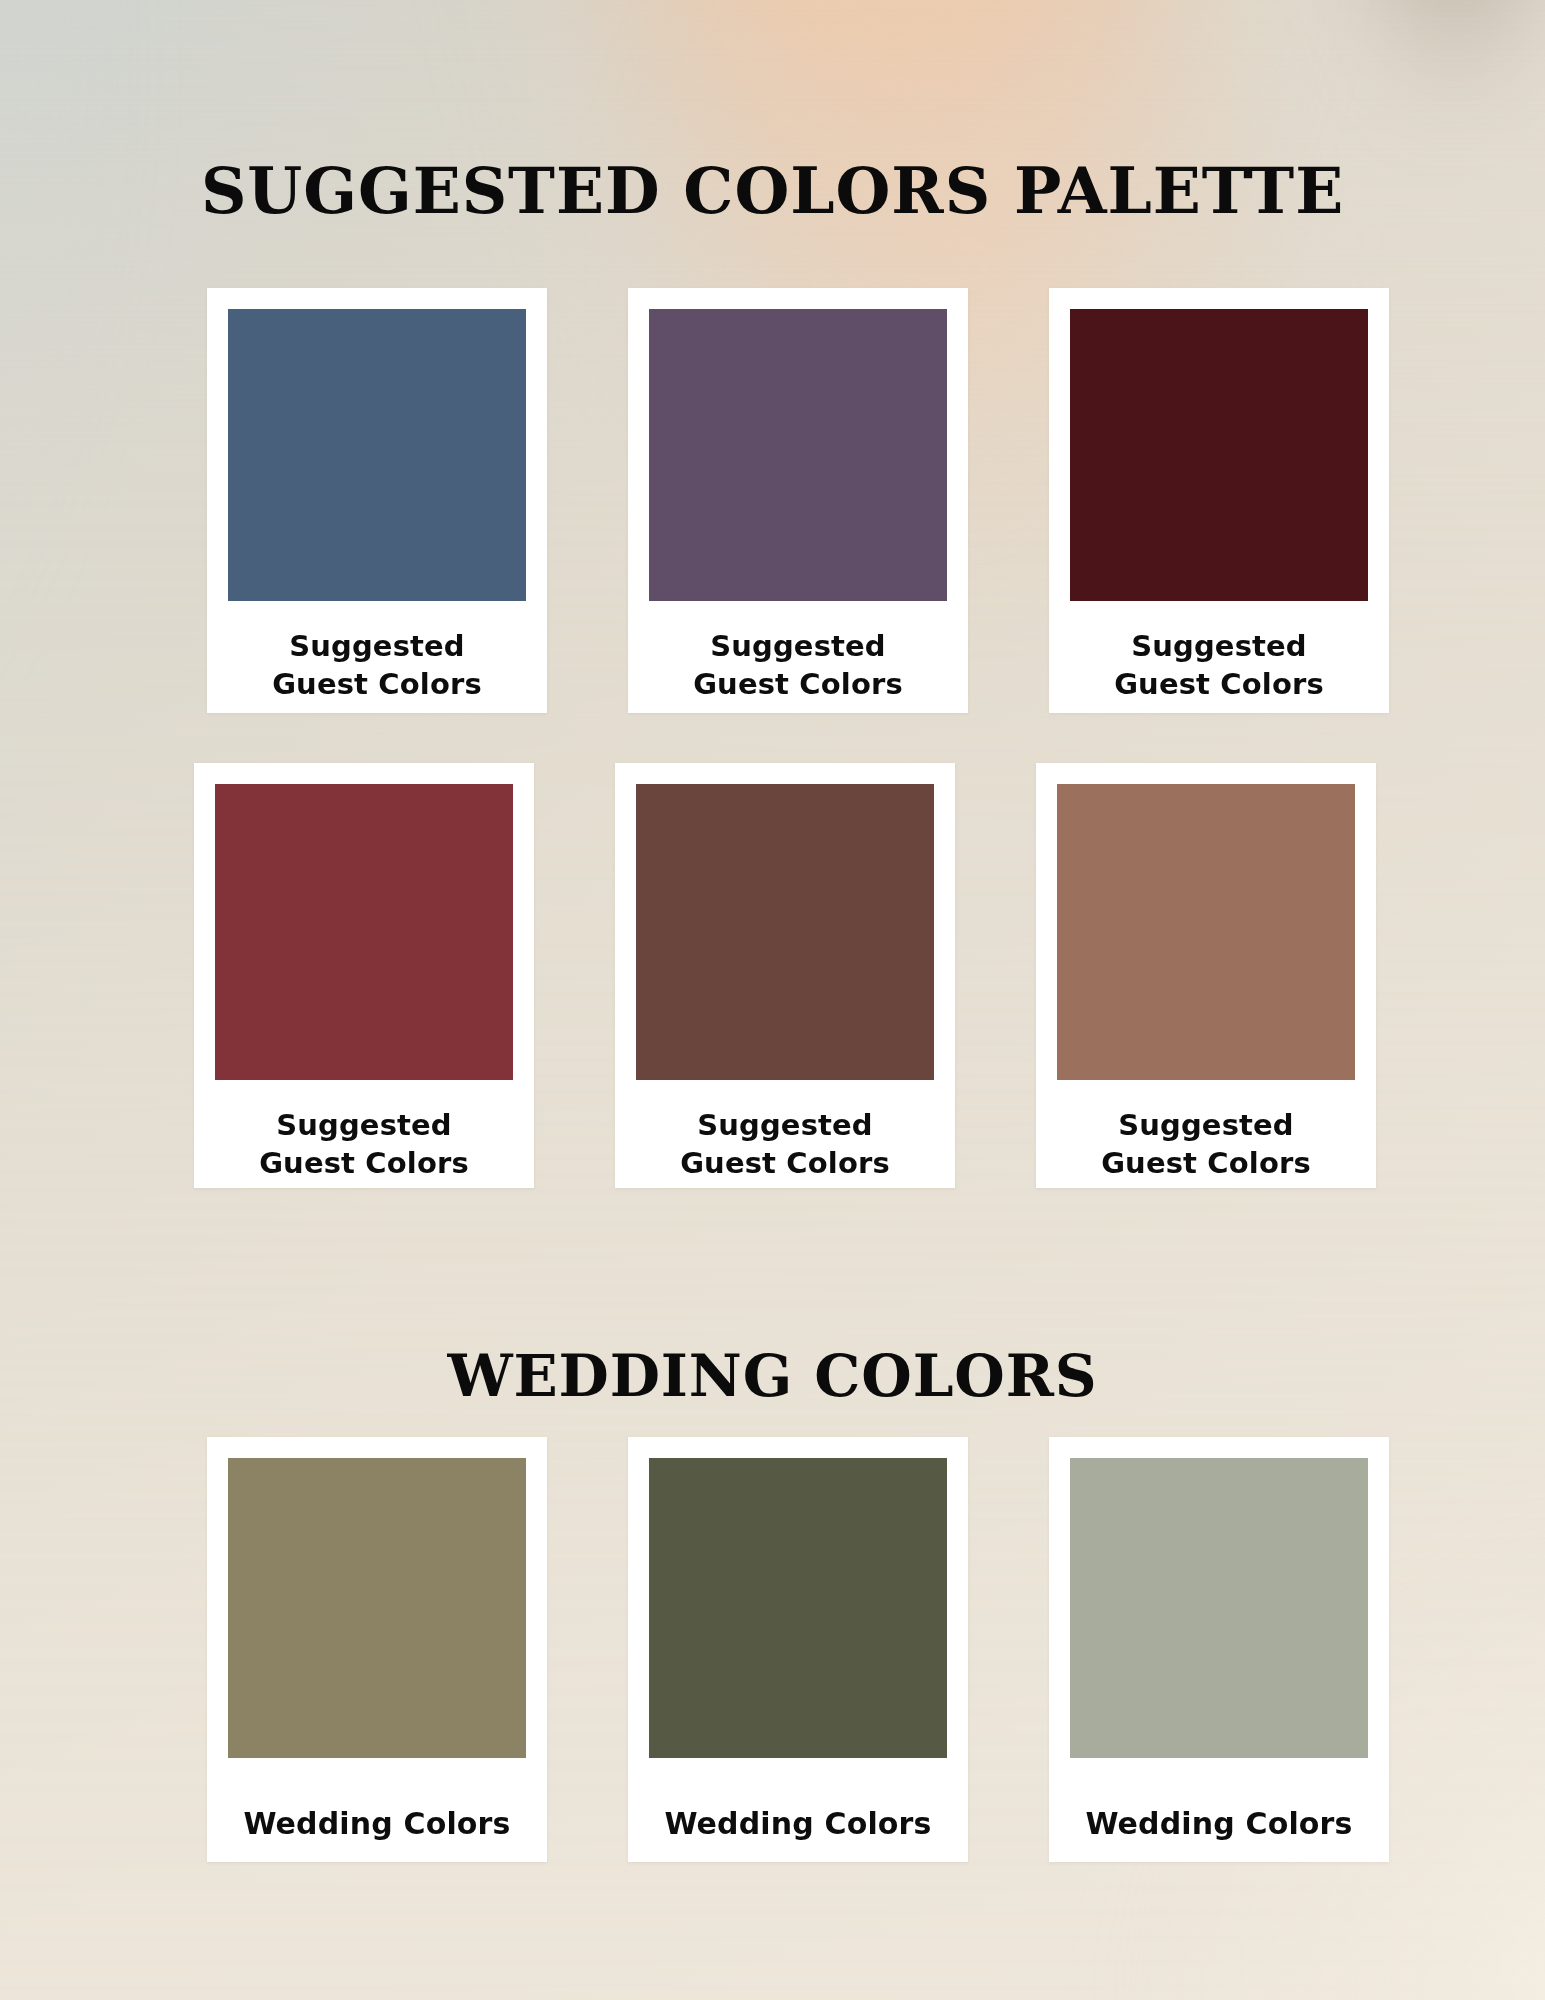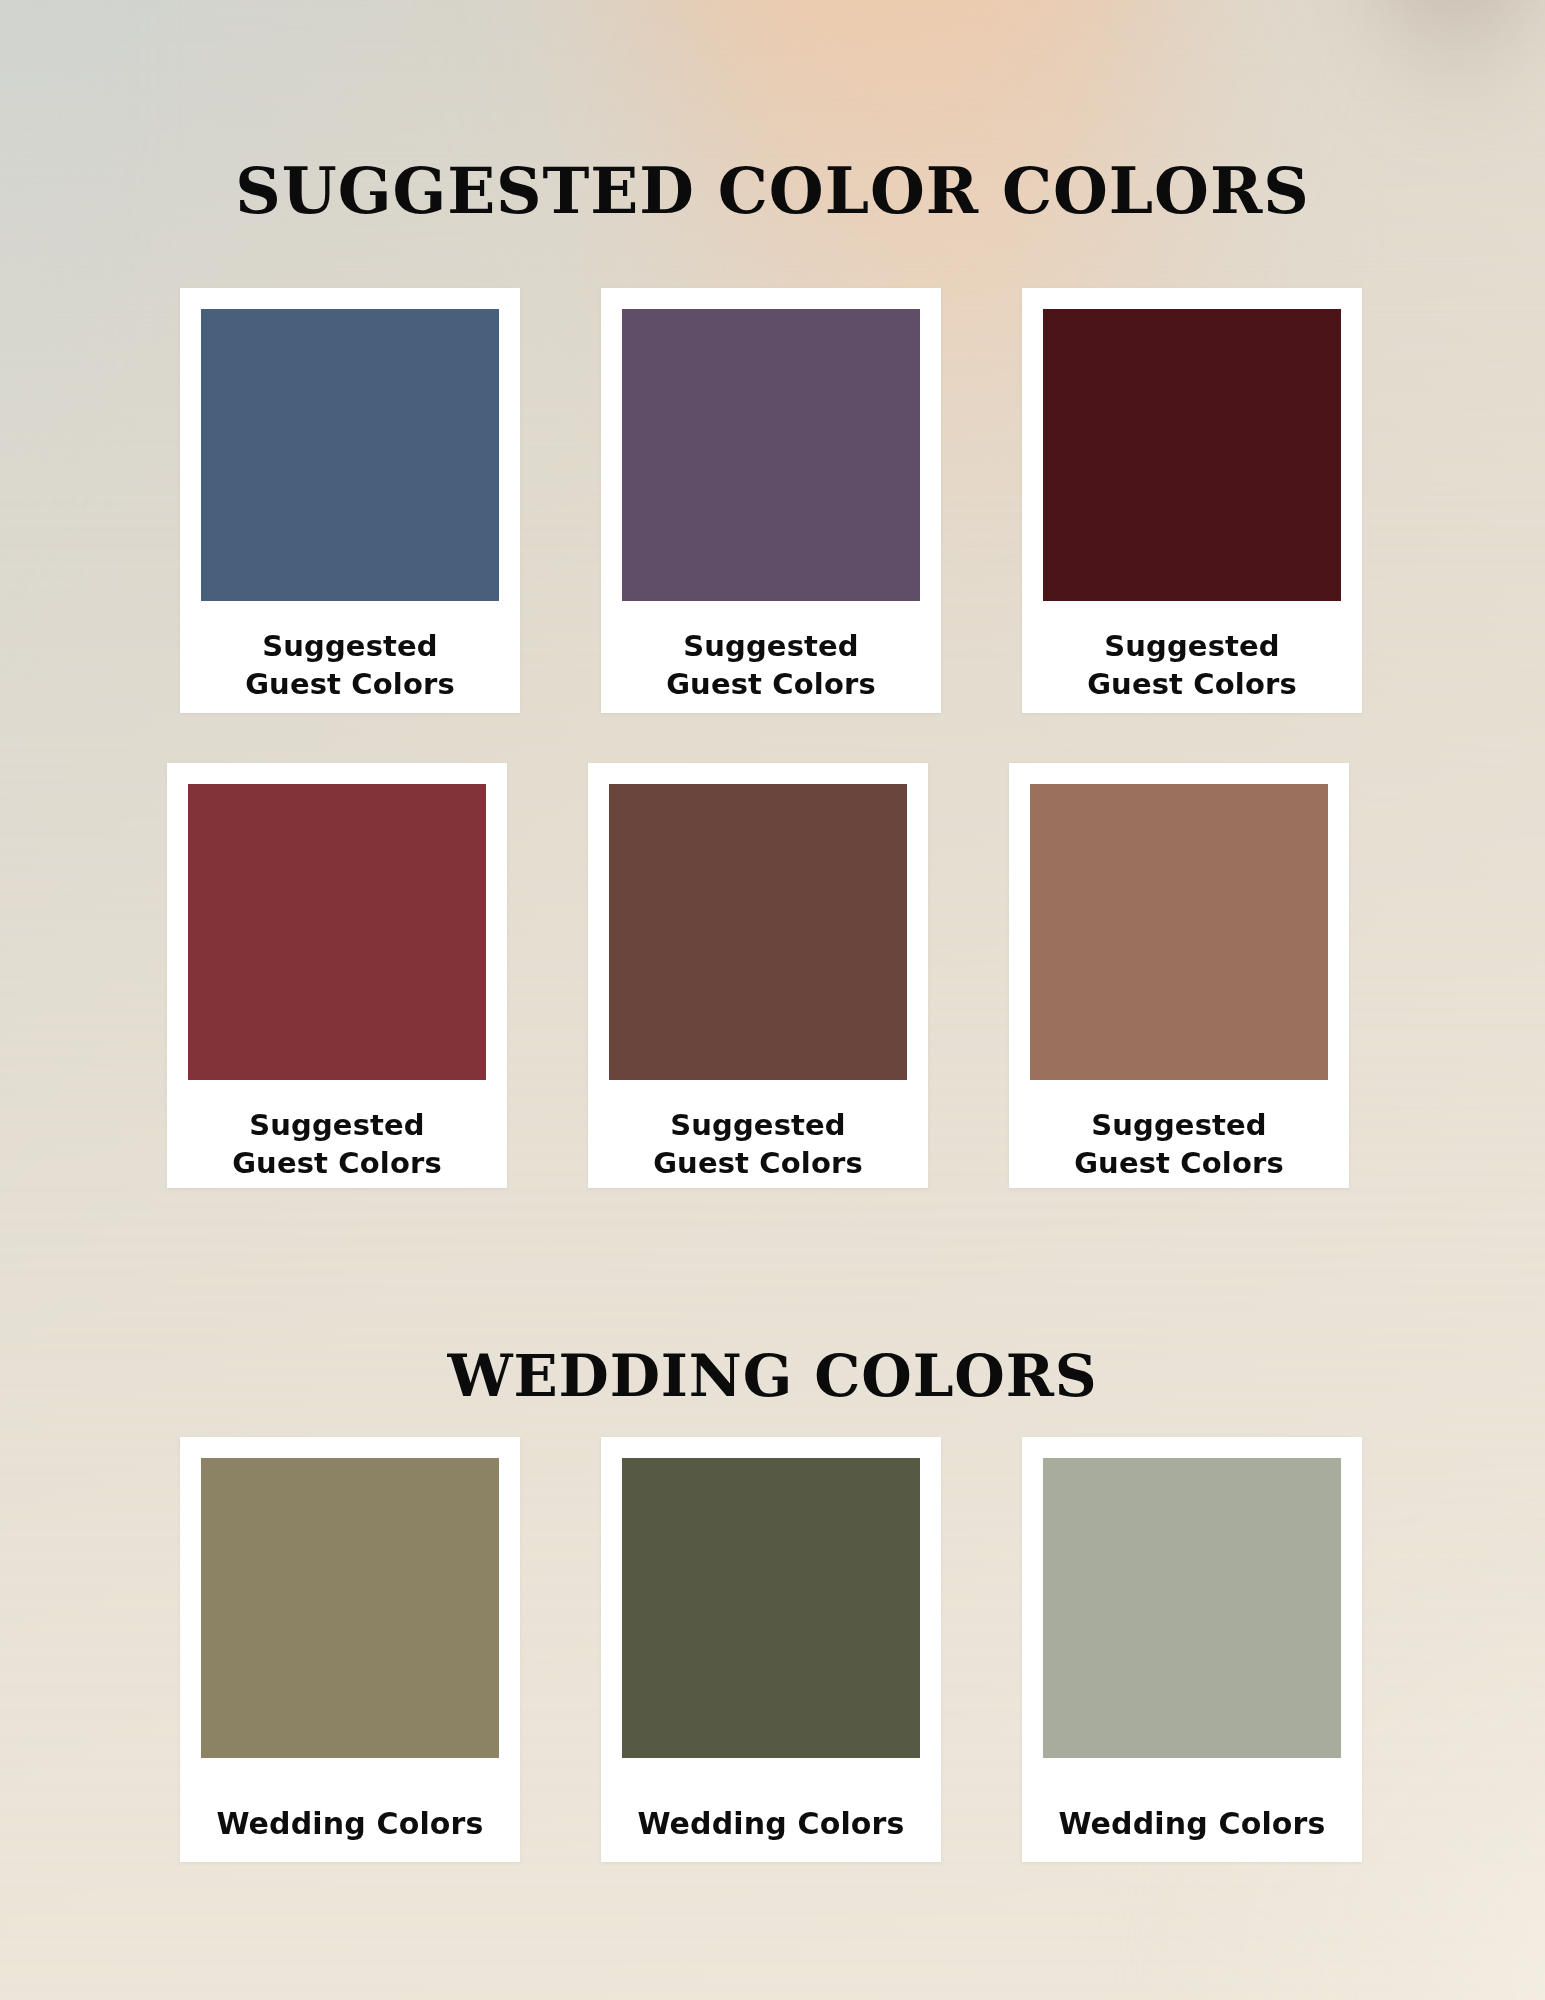--- a/index.html
+++ b/index.html
@@ -146,20 +146,21 @@
   #title-wedding {
     position: absolute;
     left: 0; right: 0;
     top: 1308px;
     font-size: 58px;
   }
 
   .swatch-row {
     position: absolute;
     display: flex;
+    margin-left: 27px;
   }
   #row-1 { left: 180px; top: 288px; gap: 81px; }
   #row-2 { left: 167px; top: 763px; gap: 81px; }
   #row-3 { left: 180px; top: 1437px; gap: 81px; }
 
   .swatch-card {
     background: #ffffff;
     box-sizing: border-box;
     padding: 21px 21px 0 21px;
     box-shadow: 0 1px 3px rgba(120,110,95,0.10);
@@ -198,21 +199,21 @@
   <div class="layer bg-peach2"></div>
   <div class="layer bg-dark-left"></div>
   <div class="layer bg-dark-right"></div>
   <div class="layer bg-dark-right2"></div>
   <div class="layer bg-lower"></div>
   <div class="layer bg-warm-br"></div>
 </div>
 
 <div id="page">
 
-  <h1 id="title-suggested" class="section-title">SUGGESTED COLOR COLORS</h1>
+  <h1 id="title-suggested" class="section-title">SUGGESTED COLORS PALETTE</h1>
 
   <div id="row-1" class="swatch-row">
     <div class="swatch-card card-2line">
       <span class="swatch-chip chip-1" style="background:#49607D;"></span>
       <div class="swatch-label">Suggested
 Guest Colors</div>
     </div>
     <div class="swatch-card card-2line">
       <span class="swatch-chip chip-1" style="background:#604D68;"></span>
       <div class="swatch-label">Suggested

